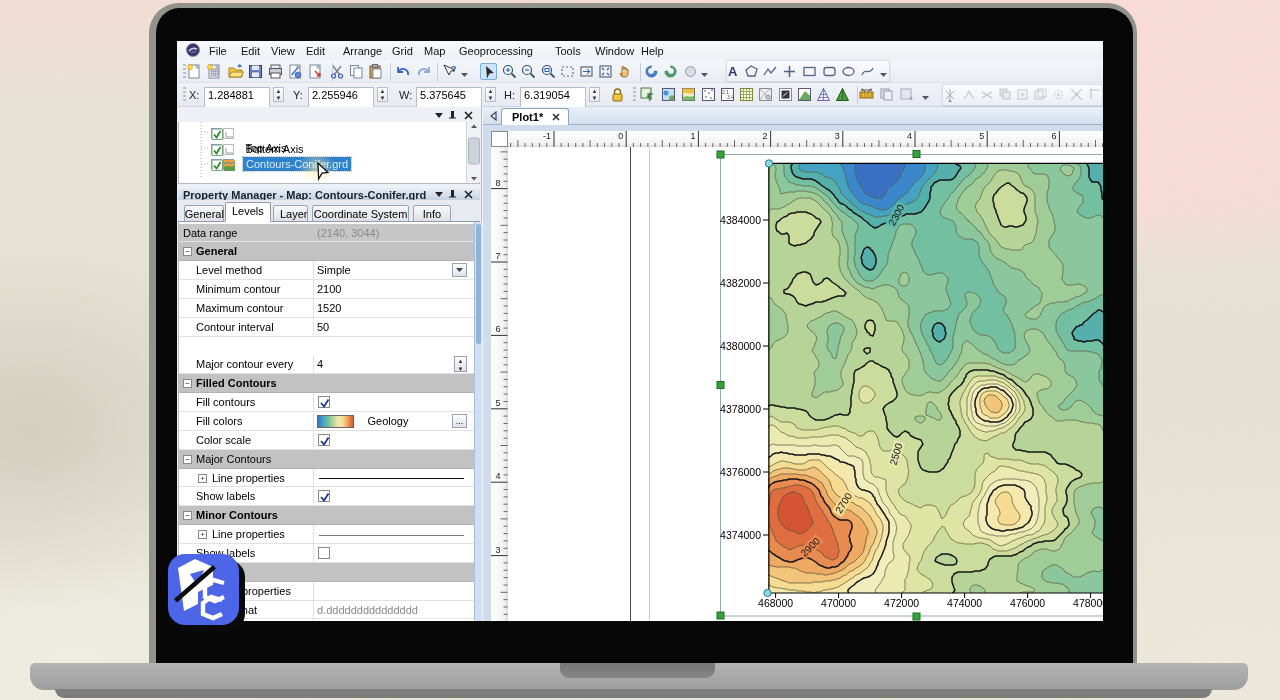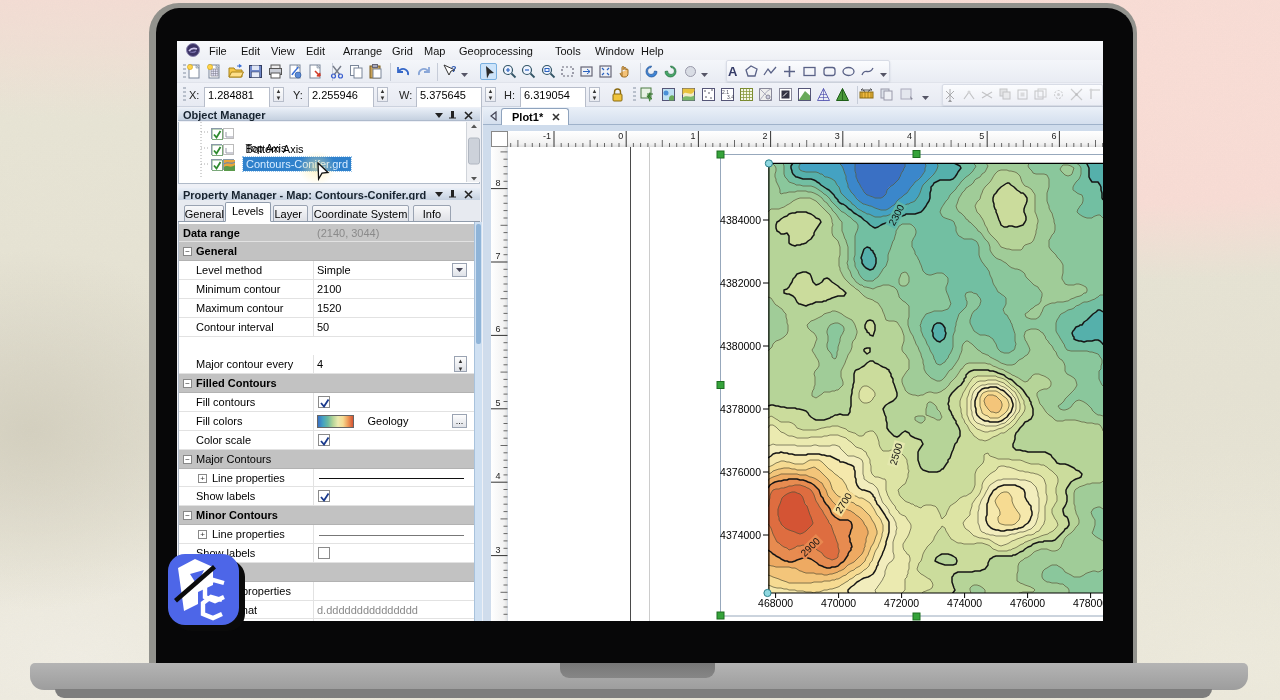--- a/index.html
+++ b/index.html
@@ -352,23 +352,20 @@
       <div class="icon" style="left:890.5px;top:3px;opacity:.45;"><svg width="17" height="17" viewBox="0 0 17 17">
           <path d="M3 3 l11 11 M14 3 L3 14" stroke="#999" stroke-width="1.2"></path>
           <circle cx="8.5" cy="8.5" r="1.2" fill="#777"></circle>
         </svg></div>
       <div class="icon" style="left:909.5px;top:3px;opacity:.45;"><svg width="17" height="17" viewBox="0 0 17 17">
           <path d="M4 13 V4 h9" fill="none" stroke="#888" stroke-width="1.2"></path>
           <circle cx="4" cy="4" r="1.5" fill="#aaa"></circle>
         </svg></div>
     </div>
     <div id="leftpanel" class="ab">
-      <div class="ptitle" style="top:0.5px">
-        <b>Object Manager</b>
-      </div>
       <div class="ticons" style="top:2px">
         <svg width="44" height="11" style="position:absolute;right:0;top:1px">
           <path d="M2 3 l4 5 4-5z" fill="#222"></path>
           <rect x="18" y="1" width="3" height="7" fill="#222"></rect>
           <path d="M16 8 h7" stroke="#222"></path>
           <path d="M32 2 l7 7 m0-7 l-7 7" stroke="#222" stroke-width="1.6"></path>
         </svg>
       </div>
       <div id="omtree">
         <svg width="302" height="62" style="position:absolute">
@@ -429,28 +426,28 @@
       </div>
       <div style="position:absolute;right:4px;top:82px"><svg width="44" height="11">
           <path d="M2 3 l4 5 4-5z" fill="#222"></path>
           <rect x="18" y="1" width="3" height="7" fill="#222"></rect>
           <path d="M16 8 h7" stroke="#222"></path>
           <path d="M32 2 l7 7 m0-7 l-7 7" stroke="#222" stroke-width="1.6"></path>
         </svg></div>
       <div style="position:absolute;left:1px;top:93px;width:302px;height:22px;background:#e7eaf0">
         <div style="position:absolute;left:5.8px;width:39.9px;background:linear-gradient(#f8f8fa,#dfe1e6);border:1px solid #9aa3b2;top:5px;height:17px;text-align:center;font-size:11px;padding-top:2px;border-radius:2px 2px 0 0">General</div>
         <div style="position:absolute;left:46.9px;width:46px;background:#fff;border:1px solid #8f9bab;border-bottom:1px solid #fff;top:2px;height:20px;z-index:2;text-align:center;font-size:11px;padding-top:2px;border-radius:2px 2px 0 0">Levels</div>
-        <div style="position:absolute;left:95.4px;width:35.1px;background:linear-gradient(#f8f8fa,#dfe1e6);border:1px solid #9aa3b2;top:5px;height:17px;text-align:left;font-size:11px;padding-top:2px;border-radius:2px 2px 0 0">Layer</div>
+        <div style="position:absolute;left:95.4px;width:35.1px;background:linear-gradient(#f8f8fa,#dfe1e6);border:1px solid #9aa3b2;top:5px;height:17px;text-align:right;font-size:11px;padding-top:2px;border-radius:2px 2px 0 0">Layer</div>
         <div style="position:absolute;left:134.1px;width:96.9px;background:linear-gradient(#f8f8fa,#dfe1e6);border:1px solid #9aa3b2;top:5px;height:17px;text-align:center;font-size:11px;padding-top:2px;border-radius:2px 2px 0 0">Coordinate System</div>
         <div style="position:absolute;left:234.6px;width:38.8px;background:linear-gradient(#f8f8fa,#dfe1e6);border:1px solid #9aa3b2;top:5px;height:17px;text-align:center;font-size:11px;padding-top:2px;border-radius:2px 2px 0 0">Info</div>
         <div style="position:absolute;left:0;top:21px;width:302px;height:1px;background:#8f9bab"></div>
       </div>
       <div id="pmgrid">
         <div class="grow" style="top:1.5px;background:#c6c6c6">
-          <span class="lab" style="left:4px;font-weight:bold">Data range</span>
+          <span class="lab" style="left:4px;font-weight:normal">Data range</span>
           <span class="val" style="color:#8a8a8a">(2140, 3044)</span>
         </div>
         <div class="grow ghead" style="top:20.4px">
           <span class="pm_exp">−</span>
           <span class="lab" style="font-weight:bold">General</span>
         </div>
         <div class="grow" style="top:39.2px">
           <span class="lab">Level method</span>
           <span class="vdiv"></span>
           <span class="val">Simple</span>

